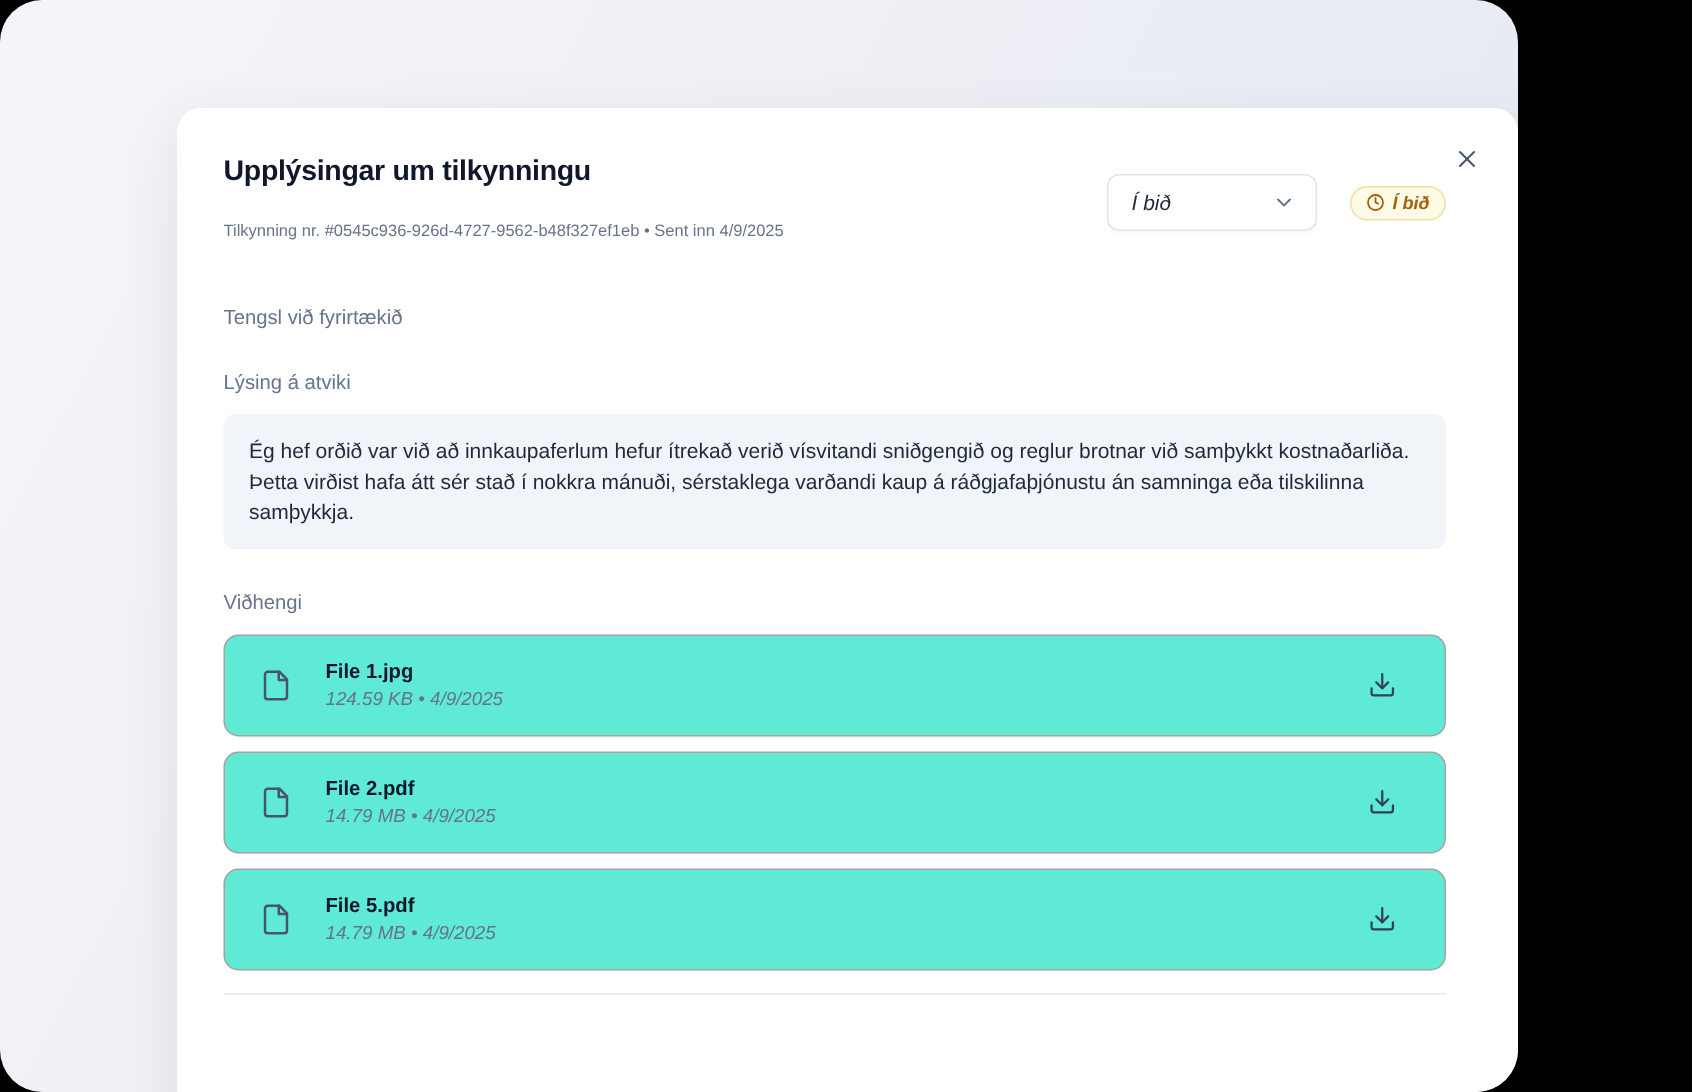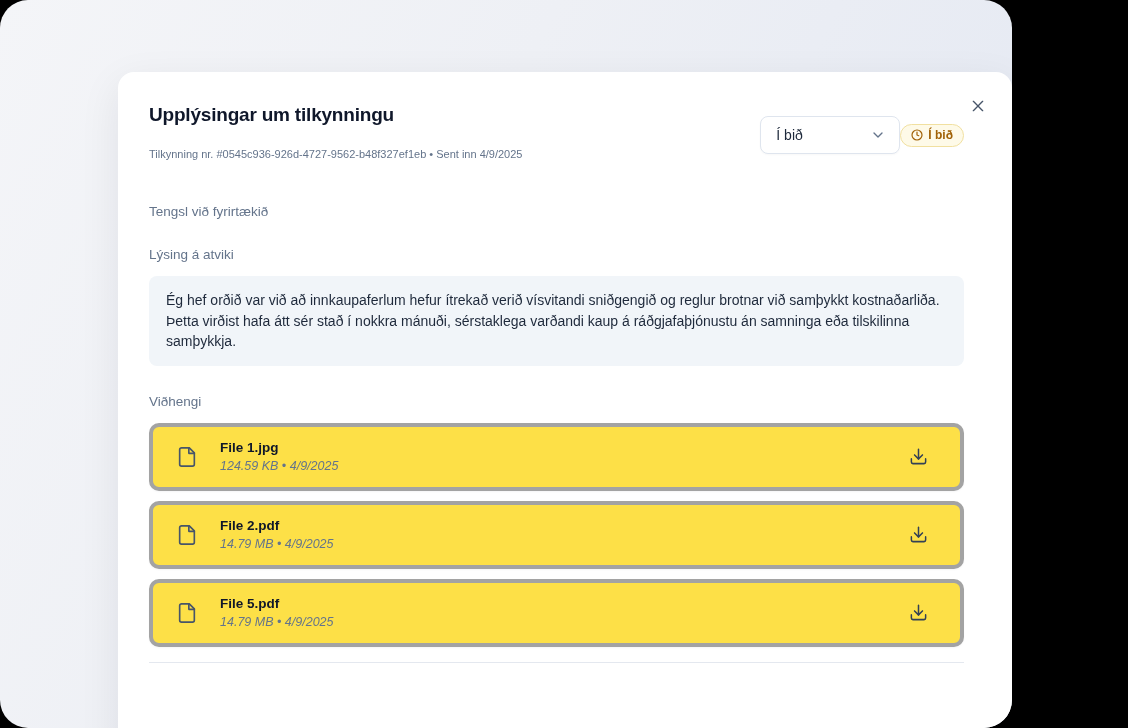--- a/index.html
+++ b/index.html
@@ -33,21 +33,21 @@
     background: transparent; border: none; cursor: pointer;
     color: #475569;
   }
   .modal-header { display: flex; justify-content: space-between; align-items: flex-start; }
   .modal-title {
     font-size: 19px; font-weight: 700; color: #0f172a; letter-spacing: -0.2px;
   }
   .modal-subtitle {
     margin-top: 22px; font-size: 11px; color: #64748b;
   }
-  .header-controls { display: flex; align-items: center; margin-top: 12px; }
+  .header-controls { display: flex; align-items: center; gap: 22px; margin-top: 12px; font-style: italic; }
   .status-select {
     width: 140px; height: 38px;
     border: 1px solid #dfe5ee; border-radius: 8px;
     background: #fff;
     display: flex; align-items: center; justify-content: space-between;
     padding: 0 13px 0 15px;
     font-size: 14px; color: #1e293b;
     cursor: pointer;
     box-shadow: 0 1px 2px rgba(16, 24, 40, 0.03);
   }
@@ -72,22 +72,22 @@
     border-radius: 8px;
     padding: 14px 17px;
     font-size: 14px; color: #1e293b;
     line-height: 20.5px;
   }
   .file-card {
     margin-top: 14px;
     height: 68px;
     display: flex; align-items: center;
     padding: 0 28px 0 23px;
-    background: #fde047;
-    border: 4px solid #a3a3a3;
+    background: #5eead4;
+    border: 1px solid #a3a3a3;
     border-radius: 10px;
     box-shadow: 0 1px 2px rgba(16, 24, 40, 0.04);
   }
   .file-card + .file-card { margin-top: 10px; }
   .file-icon { color: #475569; display: flex; flex: none; }
   .file-text { margin-left: 22px; }
   .file-name { font-size: 13.5px; font-weight: 700; color: #0f172a; }
   .file-meta { margin-top: 4px; font-size: 12.5px; color: #64748b; font-style: italic; }
   .spacer { flex: 1; }
   .download-btn {

